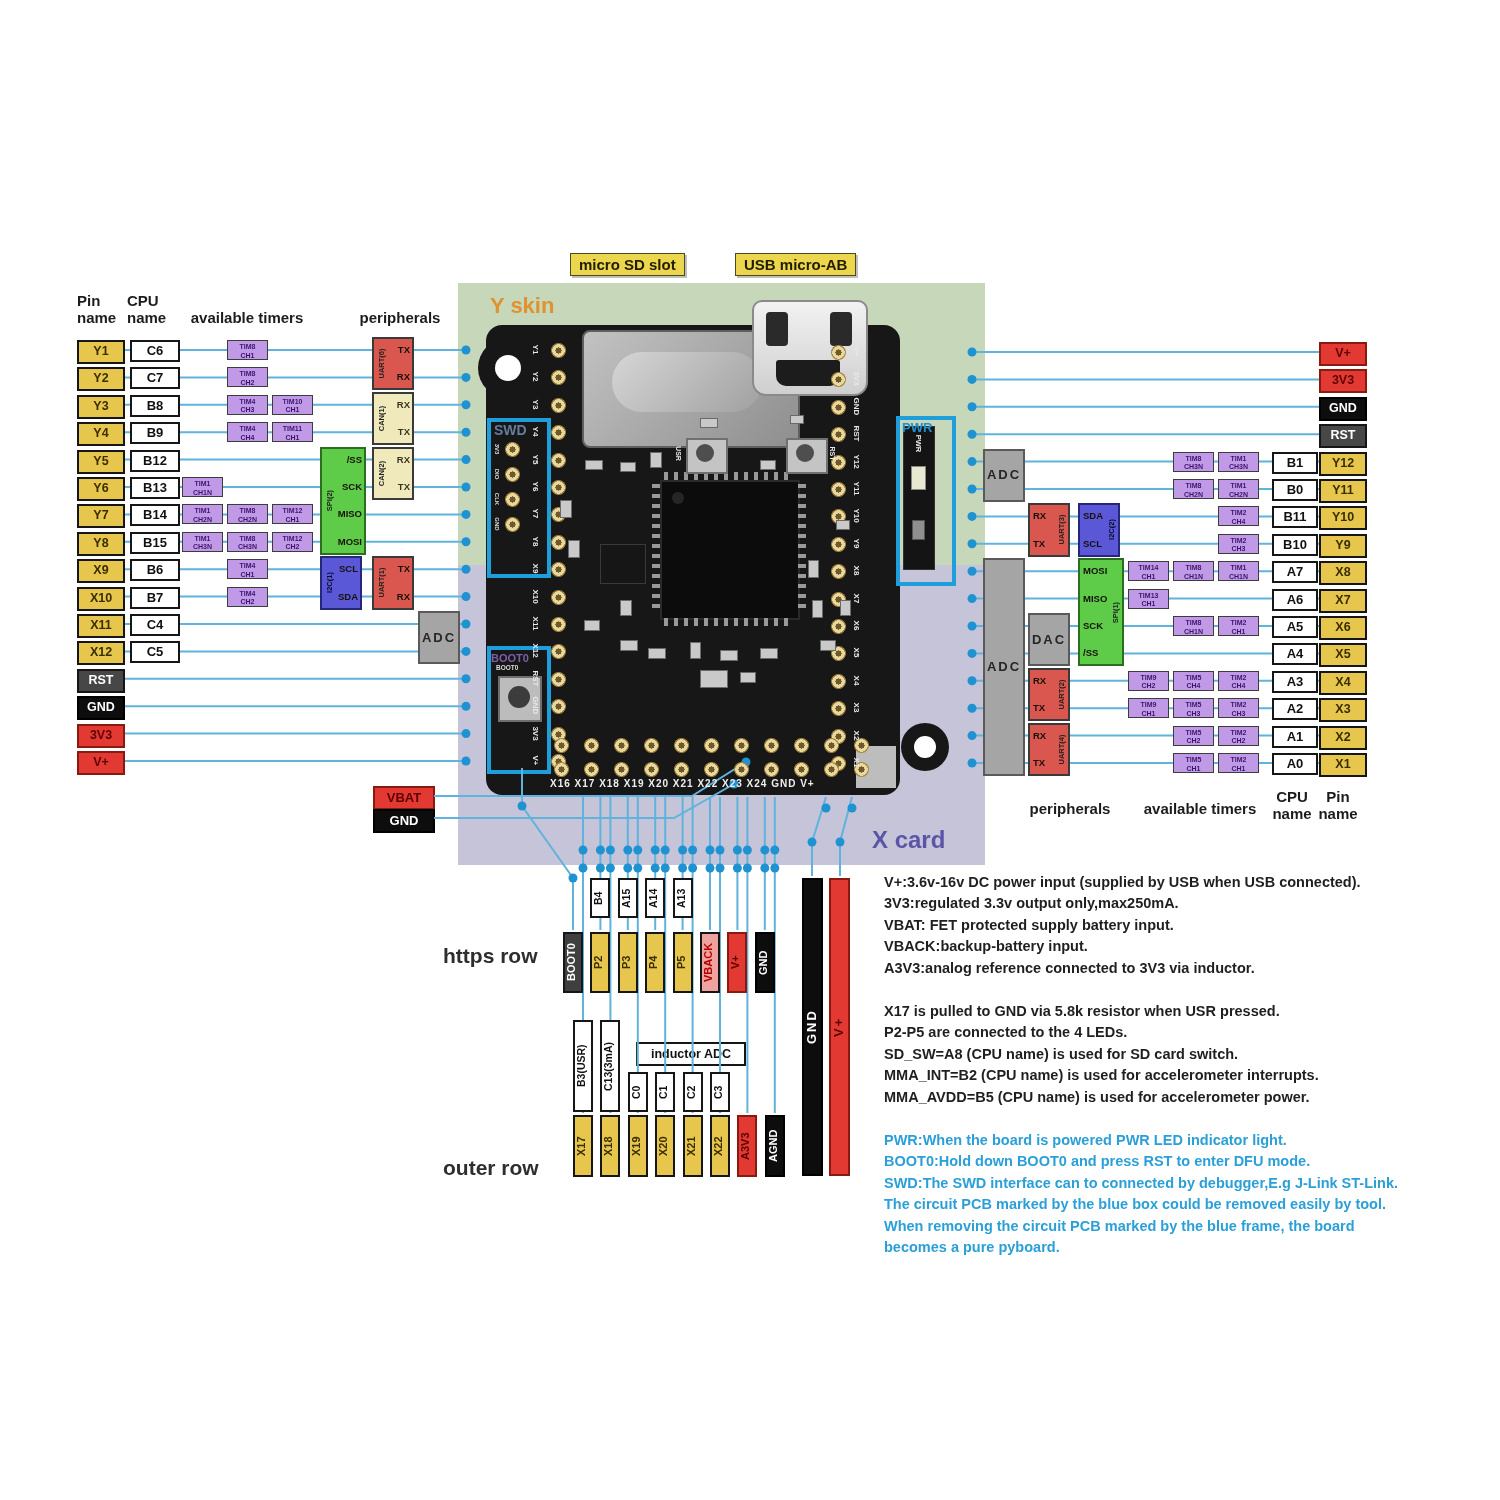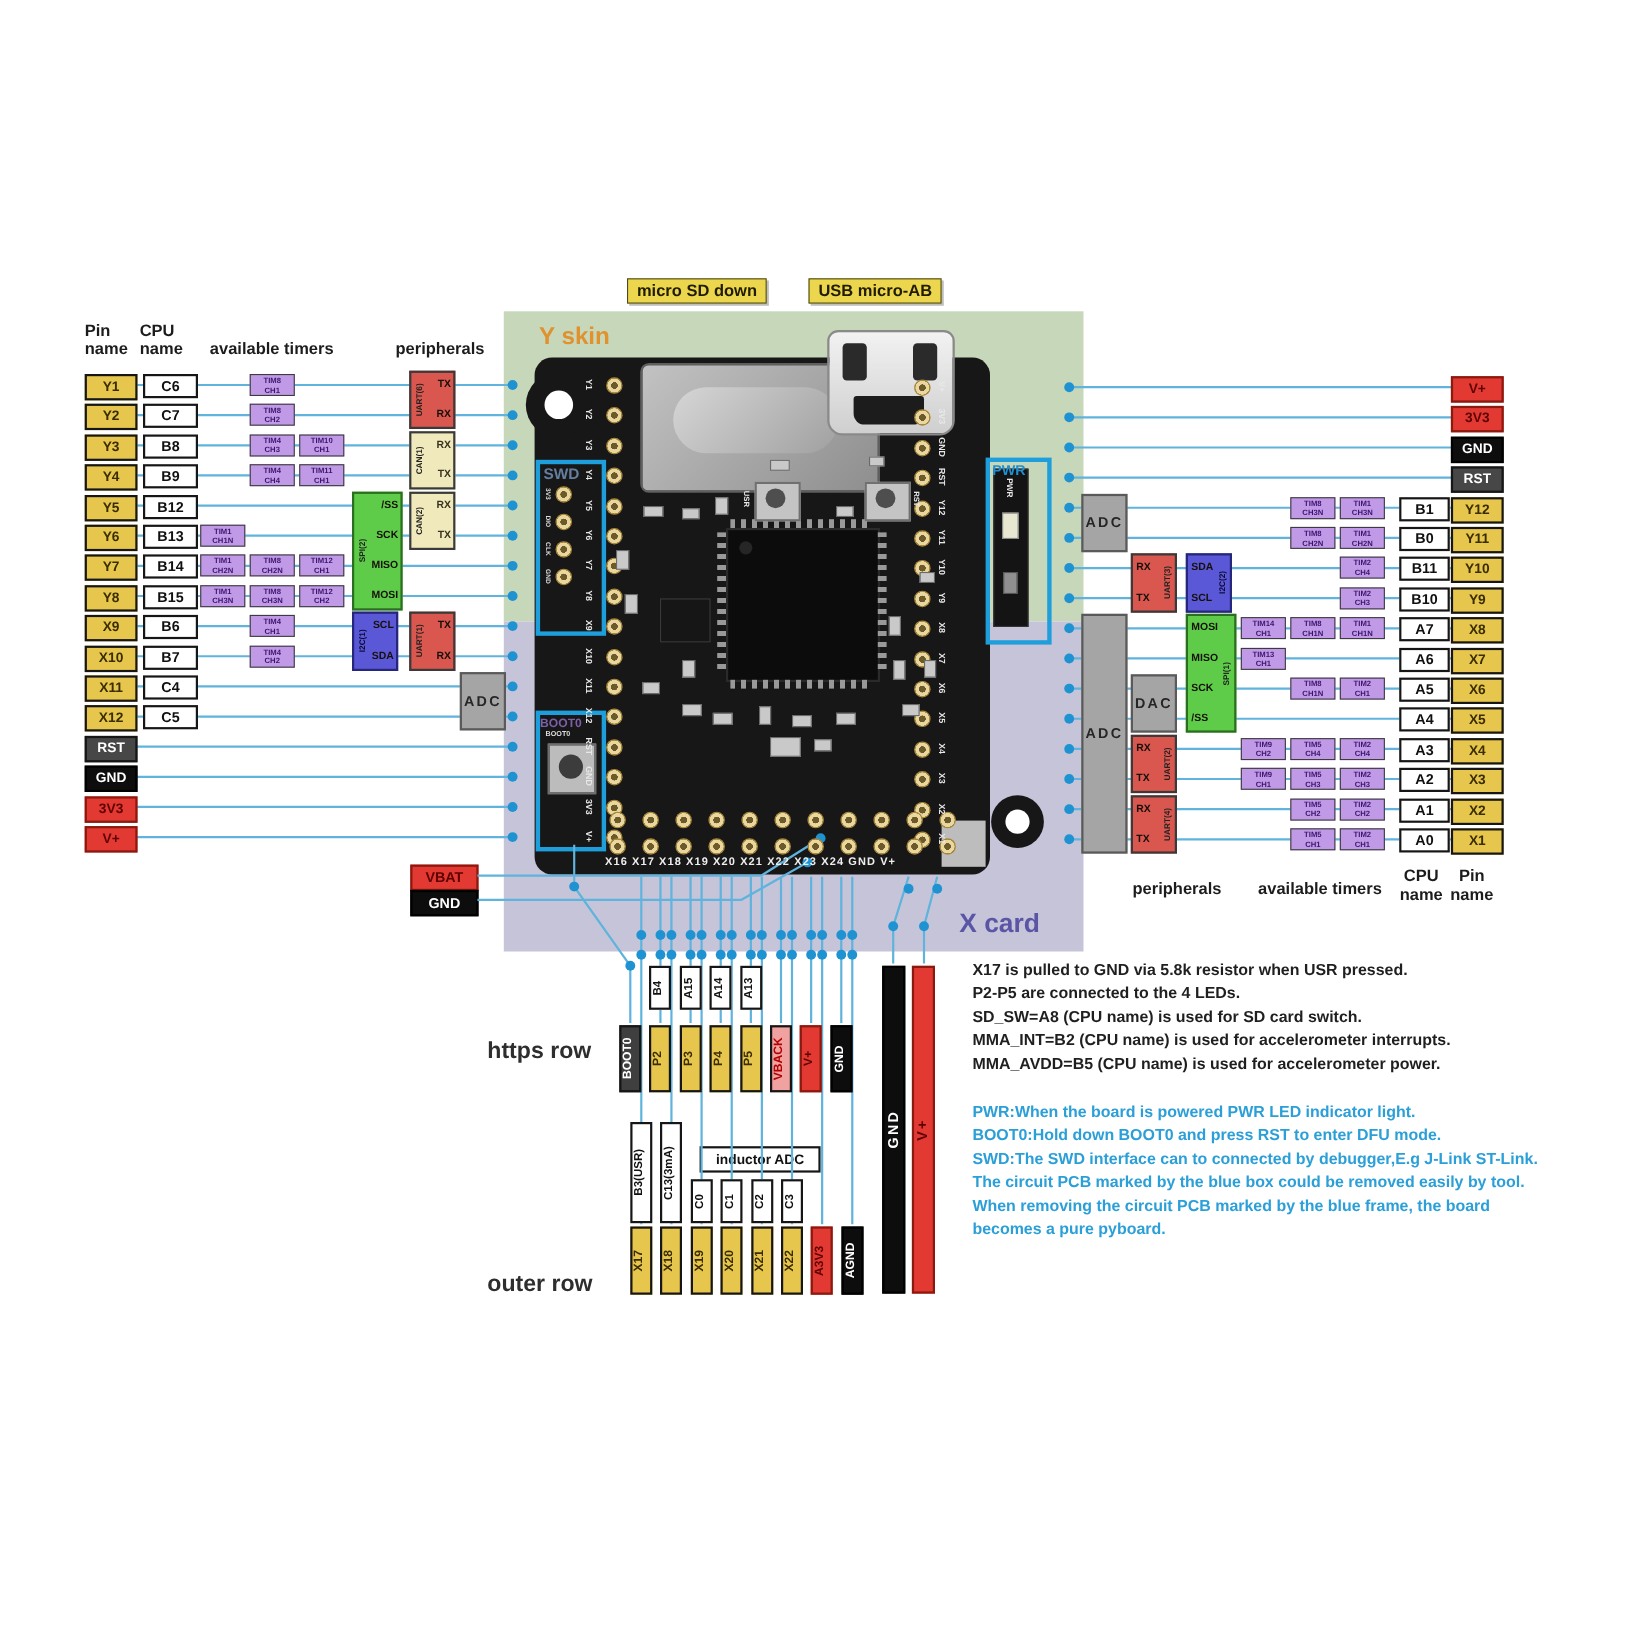--- a/index.html
+++ b/index.html
@@ -45,21 +45,21 @@
 </head>
 <body>
 
 <div id="stage">
 
   <div class="region" style="left:458px;top:283px;width:527px;height:282px;background:#c7d7ba;"></div>
   <div class="region" style="left:458px;top:565px;width:527px;height:300px;background:#c6c4d9;"></div>
   <div class="abs" style="left:490px;top:293px;font-weight:bold;font-size:22px;color:#e0922f;">Y skin</div>
   <div class="abs" style="left:872px;top:826px;font-weight:bold;font-size:24px;color:#5b55a6;">X card</div>
 
-  <div class="ylab" style="left:570px;top:253px;">micro SD down</div>
+  <div class="ylab" style="left:570px;top:253px;">micro SD slot</div>
   <div class="ylab" style="left:735px;top:253px;">USB micro-AB</div>
 
   <div class="hdr" style="left:77px;top:292px;white-space:pre-line;">Pin
 name</div>
   <div class="hdr" style="left:127px;top:292px;white-space:pre-line;">CPU
 name</div>
   <div class="hdr" style="left:167px;top:309px;width:160px;text-align:center;">available timers</div>
   <div class="hdr" style="left:348px;top:309px;width:104px;text-align:center;">peripherals</div>
 
   <div class="hdr" style="left:1009px;top:800px;width:122px;text-align:center;">peripherals</div>
@@ -111,20 +111,25 @@
   <div class="rowlbl" style="left:443px;top:944px;">https row</div>
   <div class="rowlbl" style="left:443px;top:1156px;">outer row</div>
   <div class="abs" style="left:636px;top:1042px;width:106px;height:20px;background:#fff;border:2px solid #161616;
               text-align:center;font-weight:bold;font-size:12.5px;line-height:20px;color:#111;">inductor ADC</div>
   <div class="pinbox st-red" style="left:373px;top:786px;width:58px;font-size:13px;">VBAT</div>
   <div class="pinbox st-black" style="left:373px;top:809px;width:58px;font-size:13px;">GND</div>
   <div class="vbox st-black" style="left:802px;top:878px;height:298px;width:21px;font-size:13px;letter-spacing:2px;">GND</div>
   <div class="vbox" style="left:829px;top:878px;height:298px;width:21px;font-size:13px;background:#e23a32;color:#5f0000;border:2px solid #8a1a10;letter-spacing:2px;">V+</div>
 
   <div class="abs" style="left:884px;top:872px;width:590px;">
+    <p class="note">V+:3.6v-16v DC power input  (supplied by USB when USB connected).
+3V3:regulated 3.3v output only,max250mA.
+VBAT: FET protected supply battery input.
+VBACK:backup-battery input.
+A3V3:analog reference connected to 3V3 via inductor.</p>
     <p class="note">X17 is pulled to GND via 5.8k resistor when USR pressed.
 P2-P5 are connected to the 4 LEDs.
 SD_SW=A8 (CPU name)  is used for SD card switch.
 MMA_INT=B2 (CPU name)  is used for accelerometer interrupts.
 MMA_AVDD=B5  (CPU name) is used for accelerometer power.</p>
     <p class="note noteblue">PWR:When the board is powered PWR LED indicator light.
 BOOT0:Hold down BOOT0 and press RST to enter DFU mode.
 SWD:The SWD interface can to connected by debugger,E.g J-Link ST-Link.
 The circuit PCB marked by the blue box could be removed easily by tool.
 When removing the circuit PCB marked by the blue frame, the board

